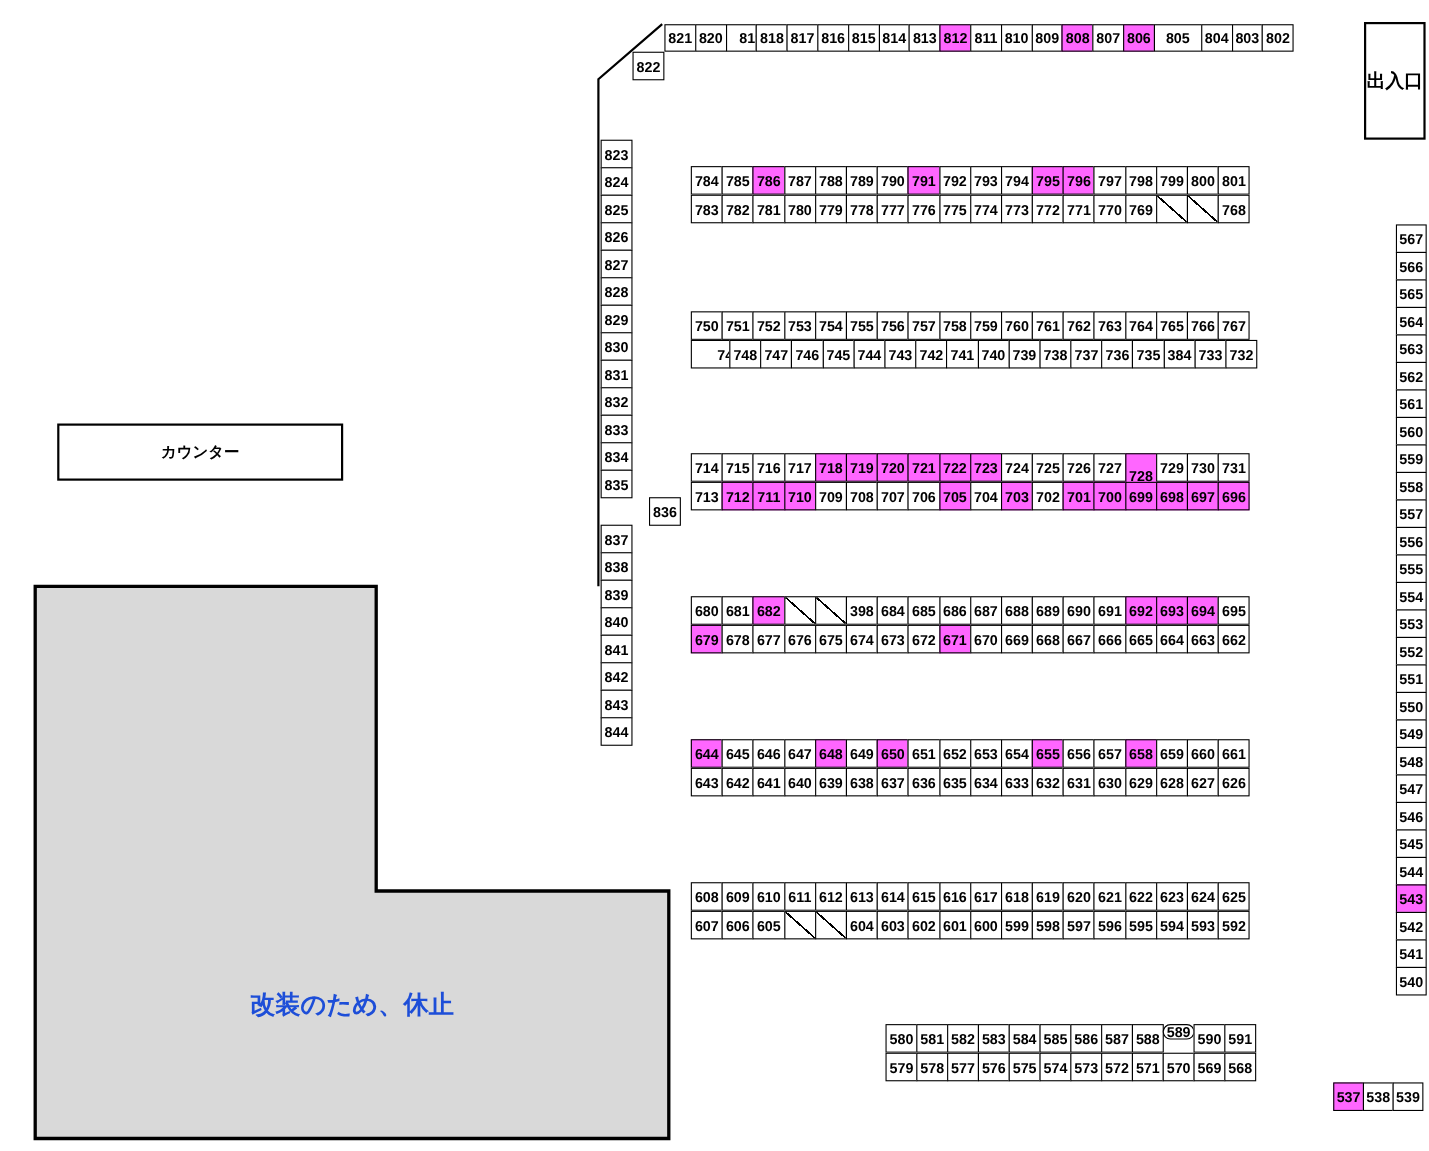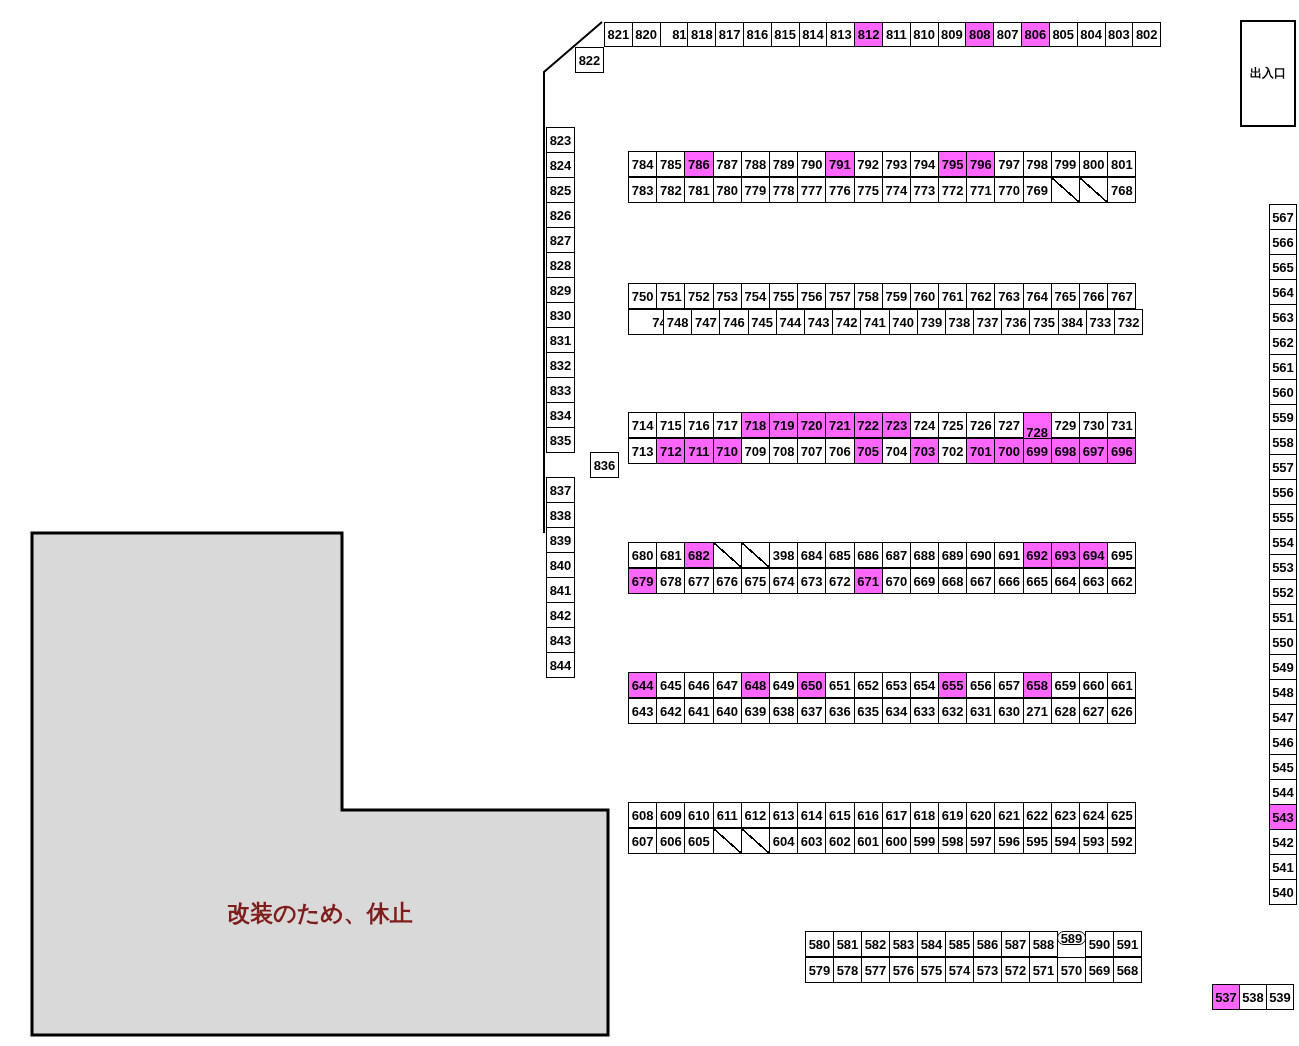--- a/index.html
+++ b/index.html
@@ -16,63 +16,66 @@
   .seat.hl{background:var(--hl,#ff66ff);}
   .seat.slash{
     background-image:linear-gradient(to top right,
       transparent calc(50% - 0.8px), #000 calc(50% - 0.8px),
       #000 calc(50% + 0.8px), transparent calc(50% + 0.8px));
   }
   .mapbox{
     position:absolute;box-sizing:border-box;border:2px solid #000;background:#fff;
     display:flex;align-items:center;justify-content:center;font-weight:bold;color:#000;
   }
-  #entrance-box{left:1240px;top:20px;width:56px;height:107px;font-size:12px;}
+  #entrance-box{left:1240px;top:20px;width:56px;height:107px;font-size:17px;}
   #counter-box{left:52px;top:385px;width:260px;height:52px;font-size:14px;}
   #closed-label{
     position:absolute;left:160px;top:898px;width:320px;text-align:center;
-    font-size:23px;font-weight:bold;color:#7f1d1d;
+    font-size:23px;font-weight:bold;color:#1d4ed8;
   }
   #bg-svg{position:absolute;left:0;top:0;pointer-events:none;}
 </style>
 </head>
 <body>
 
 <div id="seat-map">
 
   <svg id="bg-svg" width="1299" height="1046">
     <polygon points="32,533 342,533 342,810 608,810 608,1035 32,1035" fill="#d9d9d9" stroke="#000" stroke-width="3"></polygon>
     <polyline points="602,22 544,72 544,533" fill="none" stroke="#000" stroke-width="2"></polyline>
   </svg>
 
   <div id="entrance-box" class="mapbox">
     <span>出入口</span>
   </div>
 
+  <div id="counter-box" class="mapbox">
+    <span>カウンター</span>
+  </div>
 
   <div id="closed-label">改装のため、休止</div>
 
 <div class="seat-group horiz" style="left: 604px; top: 22px;">
       <div class="seat" style="width: 28.8px; height: 25px;">821</div>
       <div class="seat" style="width: 28.8px; height: 25px; margin-left: -1px;">820</div>
       <div class="seat" style="width: 28.8px; height: 25px; margin-left: -1px; padding-left: 18px;">819</div>
       <div class="seat" style="width: 28.8px; height: 25px; margin-left: -1px;">818</div>
       <div class="seat" style="width: 28.8px; height: 25px; margin-left: -1px;">817</div>
       <div class="seat" style="width: 28.8px; height: 25px; margin-left: -1px;">816</div>
       <div class="seat" style="width: 28.8px; height: 25px; margin-left: -1px;">815</div>
       <div class="seat" style="width: 28.8px; height: 25px; margin-left: -1px;">814</div>
       <div class="seat" style="width: 28.8px; height: 25px; margin-left: -1px;">813</div>
       <div class="seat hl" style="width: 28.8px; height: 25px; margin-left: -1px;">812</div>
       <div class="seat" style="width: 28.8px; height: 25px; margin-left: -1px;">811</div>
       <div class="seat" style="width: 28.8px; height: 25px; margin-left: -1px;">810</div>
       <div class="seat" style="width: 28.8px; height: 25px; margin-left: -1px;">809</div>
       <div class="seat hl" style="width: 28.8px; height: 25px; margin-left: -1px;">808</div>
       <div class="seat" style="width: 28.8px; height: 25px; margin-left: -1px;">807</div>
       <div class="seat hl" style="width: 28.8px; height: 25px; margin-left: -1px;">806</div>
-      <div class="seat" style="width: 29px; height: 25px; margin-left: -1px;">805</div>
+      <div class="seat" style="width: 44px; height: 25px; margin-left: -1px;">805</div>
       <div class="seat" style="width: 28.8px; height: 25px; margin-left: -1px;">804</div>
       <div class="seat" style="width: 28.8px; height: 25px; margin-left: -1px;">803</div>
       <div class="seat" style="width: 28.8px; height: 25px; margin-left: -1px;">802</div>
     </div>
     <div class="seat-group horiz" style="left: 575px; top: 47px;">
       <div class="seat" style="width: 29px; height: 26px;">822</div>
     </div>
     <div class="seat-group vert" style="left: 546px; top: 127px;">
       <div class="seat" style="width: 29px; height: 26px;">823</div>
       <div class="seat" style="width: 29px; height: 26px; margin-top: -1px;">824</div>
@@ -315,21 +318,21 @@
       <div class="seat" style="width: 29.2px; height: 26px; margin-left: -1px;">639</div>
       <div class="seat" style="width: 29.2px; height: 26px; margin-left: -1px;">638</div>
       <div class="seat" style="width: 29.2px; height: 26px; margin-left: -1px;">637</div>
       <div class="seat" style="width: 29.2px; height: 26px; margin-left: -1px;">636</div>
       <div class="seat" style="width: 29.2px; height: 26px; margin-left: -1px;">635</div>
       <div class="seat" style="width: 29.2px; height: 26px; margin-left: -1px;">634</div>
       <div class="seat" style="width: 29.2px; height: 26px; margin-left: -1px;">633</div>
       <div class="seat" style="width: 29.2px; height: 26px; margin-left: -1px;">632</div>
       <div class="seat" style="width: 29.2px; height: 26px; margin-left: -1px;">631</div>
       <div class="seat" style="width: 29.2px; height: 26px; margin-left: -1px;">630</div>
-      <div class="seat" style="width: 29.2px; height: 26px; margin-left: -1px;">271</div>
+      <div class="seat" style="width: 29.2px; height: 26px; margin-left: -1px;">629</div>
       <div class="seat" style="width: 29.2px; height: 26px; margin-left: -1px;">628</div>
       <div class="seat" style="width: 29.2px; height: 26px; margin-left: -1px;">627</div>
       <div class="seat" style="width: 29.2px; height: 26px; margin-left: -1px;">626</div>
     </div>
     <div class="seat-group horiz" style="left: 628px; top: 802px;">
       <div class="seat" style="width: 29.2px; height: 26px;">608</div>
       <div class="seat" style="width: 29.2px; height: 26px; margin-left: -1px;">609</div>
       <div class="seat" style="width: 29.2px; height: 26px; margin-left: -1px;">610</div>
       <div class="seat" style="width: 29.2px; height: 26px; margin-left: -1px;">611</div>
       <div class="seat" style="width: 29.2px; height: 26px; margin-left: -1px;">612</div>

